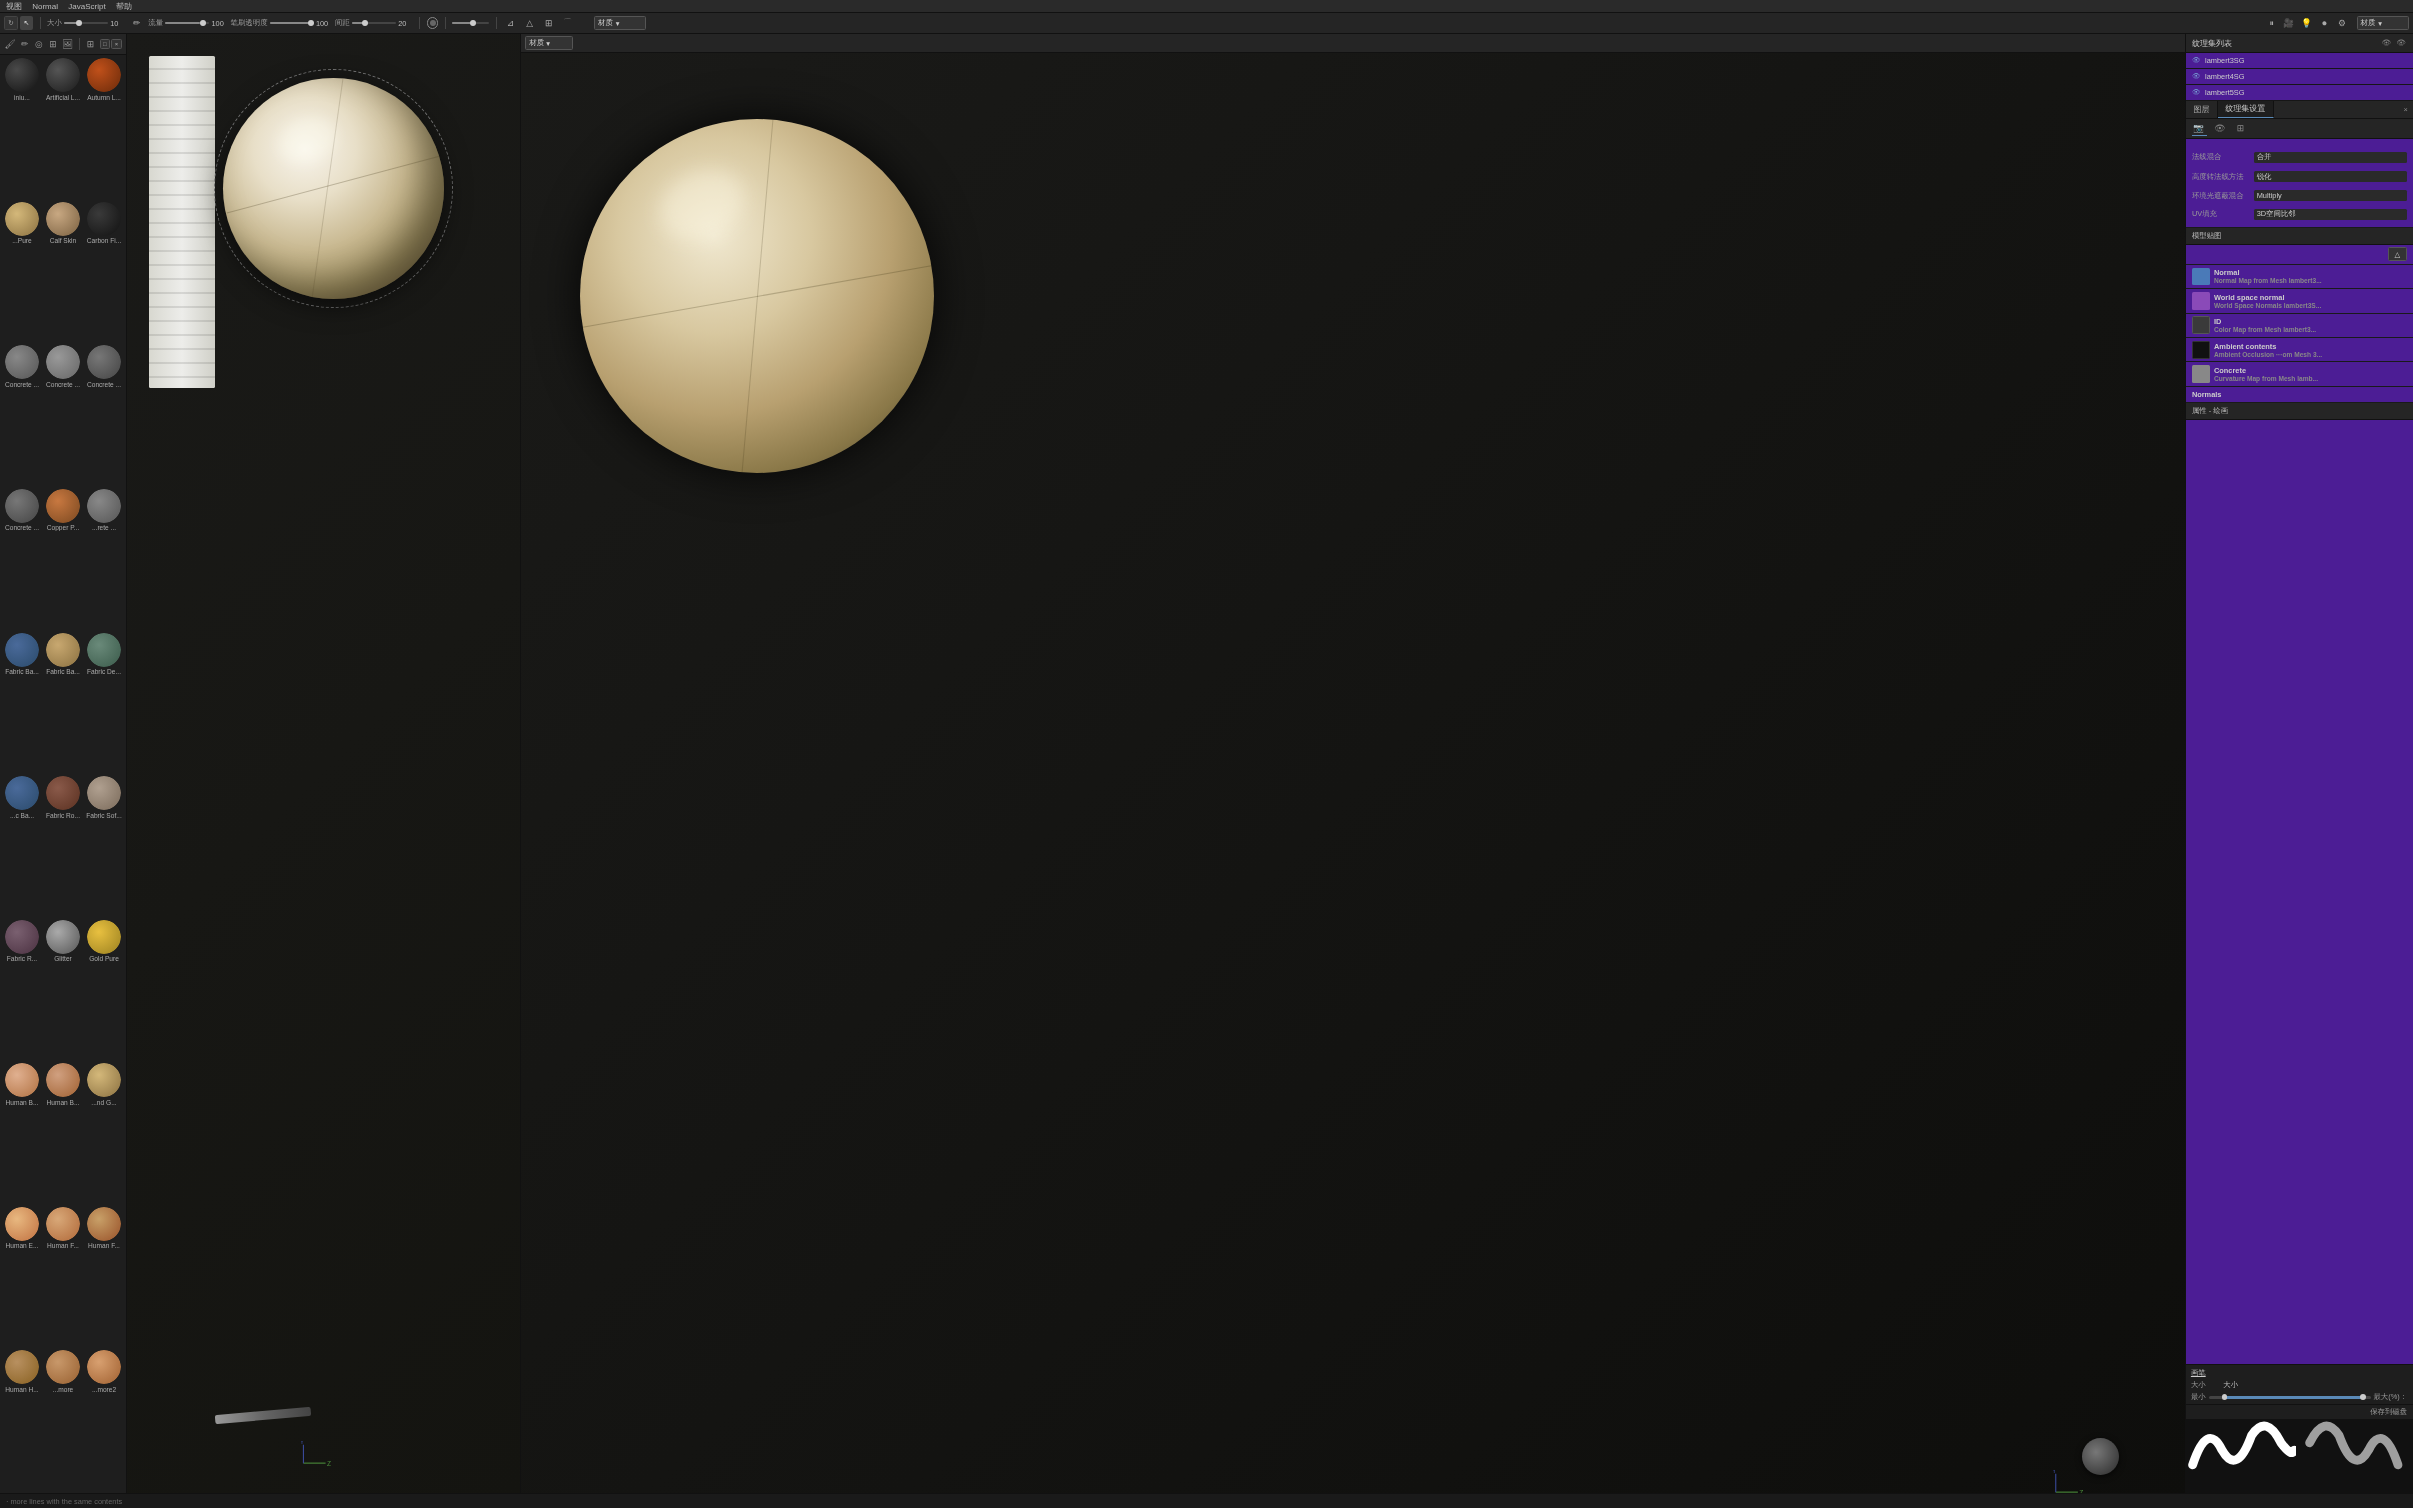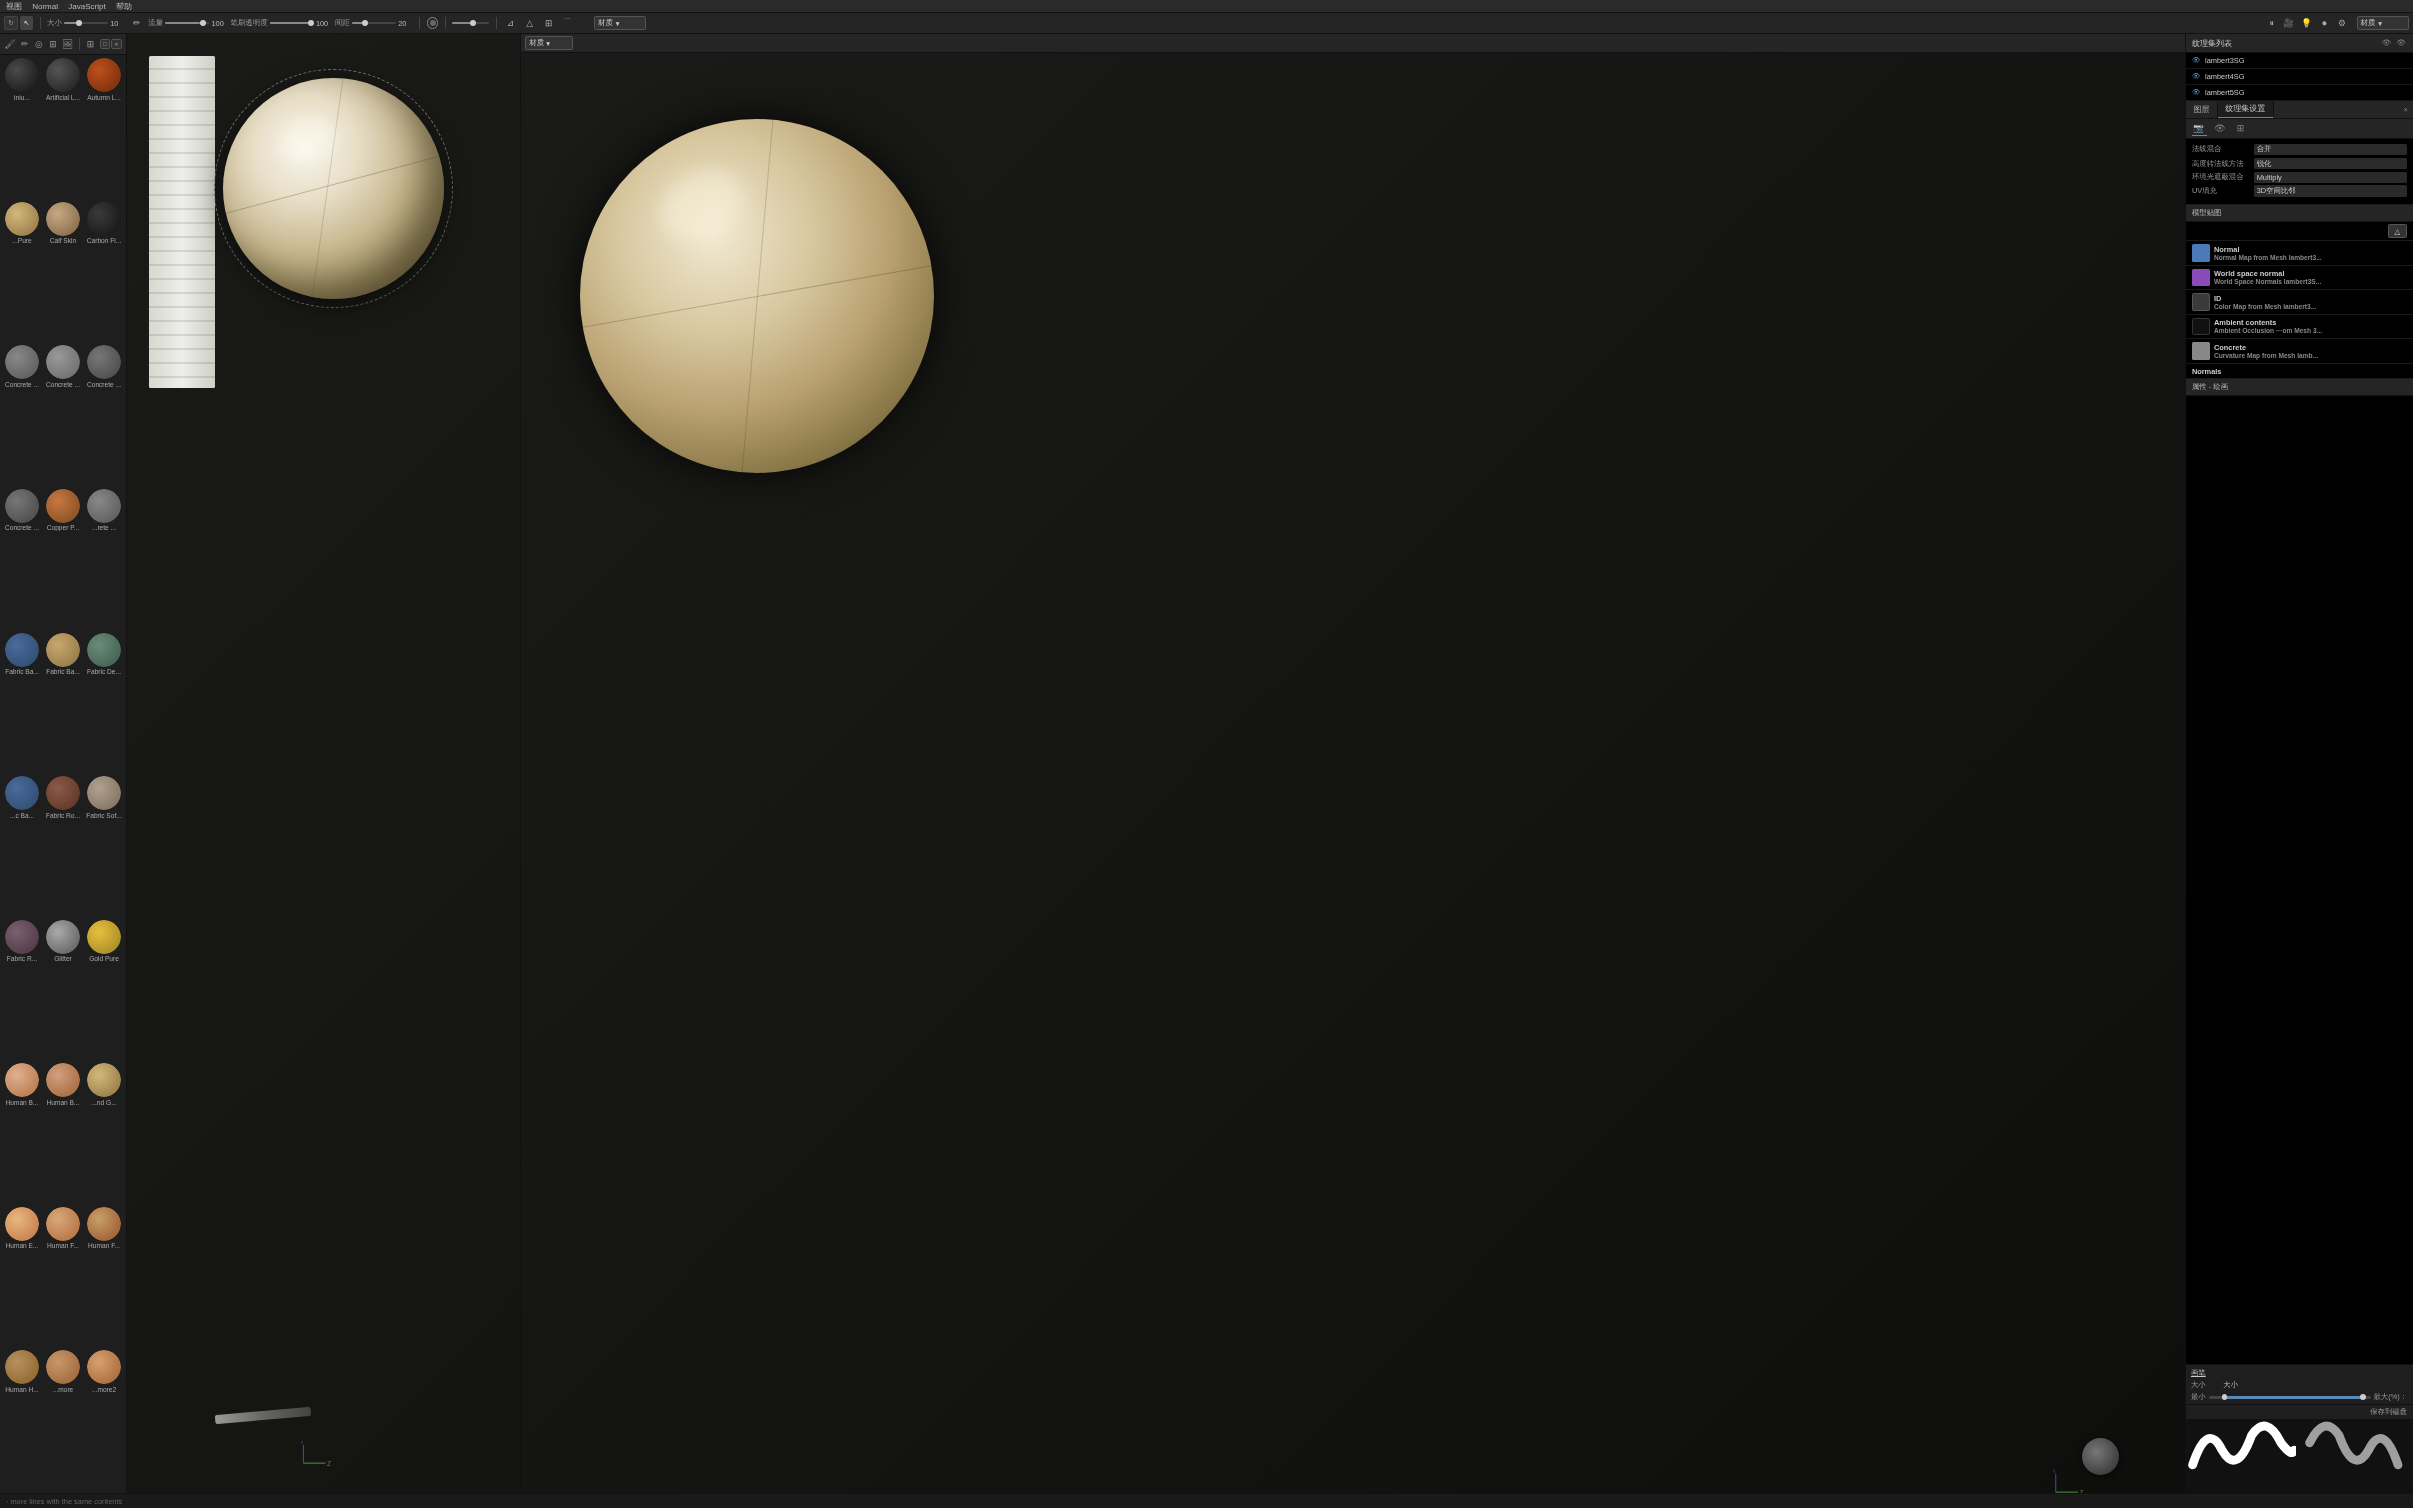--- a/index.html
+++ b/index.html
@@ -308,21 +308,21 @@
       min-width: 48px;
     }
 
     
     .right-panel {
       position: absolute;
       top: 0;
       right: 0;
       width: 228px;
       bottom: 0;
-      background: #000000;
+      background: #4c1d95;
       border-left: 0.7px solid #111;
       overflow: hidden;
     }
 
     
     .texture-set-header {
       height: 19px;
       background: #252525;
       display: flex;
       align-items: center;
@@ -438,20 +438,21 @@
     
     .settings-section {
       padding: 4.4px 5.9px;
       border-bottom: 0.7px solid #1a1a1a;
     }
     .settings-row {
       display: flex;
       align-items: center;
       margin-bottom: 2.9px;
       gap: 2.9px;
+      margin-top: 8px;
     }
     .settings-label {
       font-size: 7.4px;
       color: #999;
       min-width: 59px;
     }
     .settings-value {
       font-size: 7.4px;
       color: #ccc;
       background: #2a2a2a;

